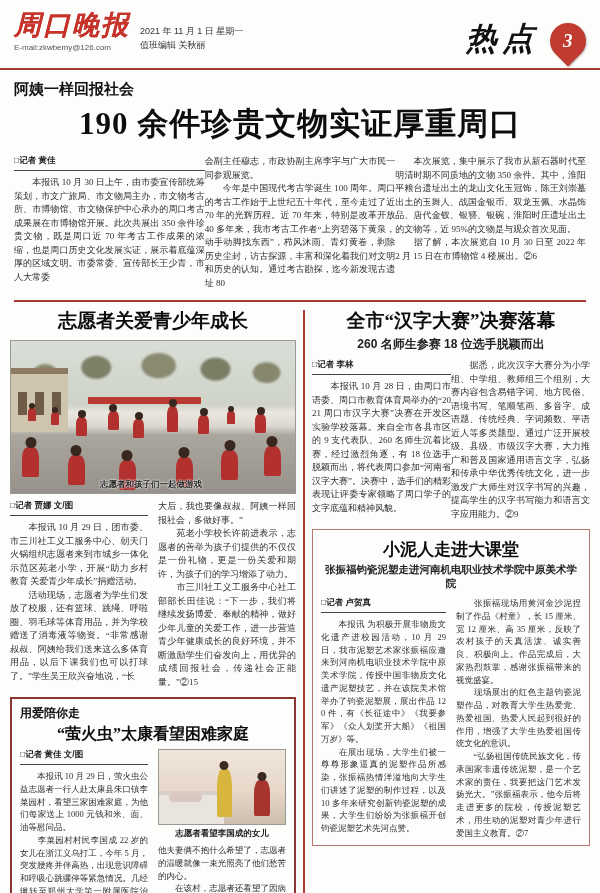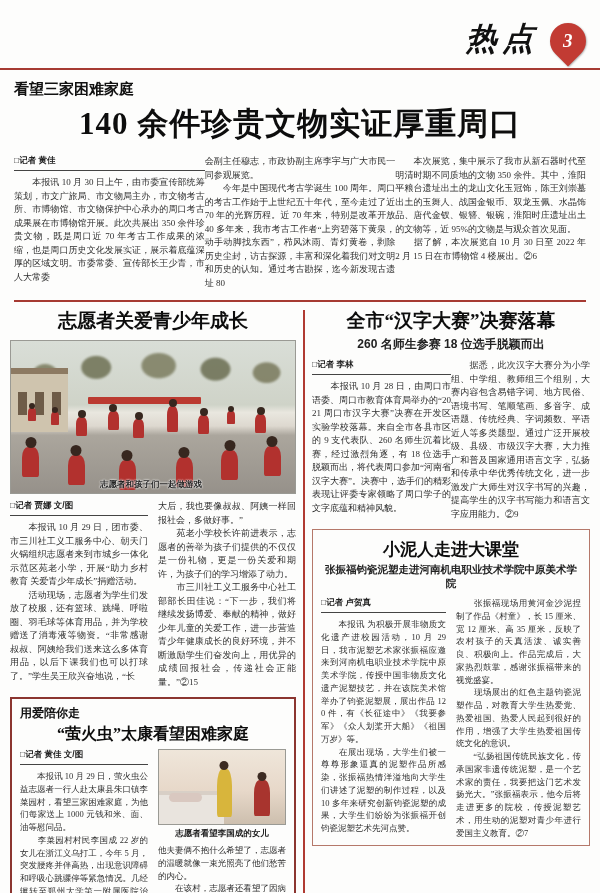--- a/index.html
+++ b/index.html
@@ -106,33 +106,41 @@
   .s10{font-size:10.5px;margin:2px 0 6px 0;}
   .txt85{font-size:8.5px;}
 </style>
 </head>
 <body>
 
 <div class="page">
 
   <div class="header">
     <div class="mast">
+      <div>
+        <div class="logo">周口晚报</div>
+        <div class="logo-sub">E-mail:zkwbemy@126.com</div>
+      </div>
+      <div class="datecol">
+        <div>2021 年 11 月 1 日  星期一</div>
+        <div>值班编辑  关秋丽</div>
+      </div>
     </div>
     <div class="section-wrap">
       <div class="section-title">热点</div>
       <div class="pin">
         <span>3</span>
       </div>
     </div>
     <div class="header-rule"></div>
   </div>
 
   <div class="top-article">
-    <div class="kicker">看望三家困难家庭</div>
-    <div class="headline">140 余件珍贵文物实证厚重周口</div>
+    <div class="kicker">阿姨一样回报社会</div>
+    <div class="headline">190 余件珍贵文物实证厚重周口</div>
     <div class="cols">
       <div class="col">
         <div class="byline">□记者 黄佳</div>
         <div class="coltext">　　本报讯 10 月 30 日上午，由市委宣传部统筹策划，市文广旅局、市文物局主办，市文物考古所、市博物馆、市文物保护中心承办的周口考古成果展在市博物馆开展。此次共展出 350 余件珍贵文物，既是周口近 70 年考古工作成果的浓缩，也是周口历史文化发展实证，展示着底蕴深厚的区域文明。市委常委、宣传部长王少青，市人大常委</div>
       </div>
       <div class="col">
         <div class="coltext">会副主任穆志，市政协副主席李宇与广大市民一同参观展览。
 　　今年是中国现代考古学诞生 100 周年。周口的考古工作始于上世纪五十年代，至今走过了近 70 年的光辉历程。近 70 年来，特别是改革开放 40 多年来，我市考古工作者“上穷碧落下黄泉，动手动脚找东西”，栉风沐雨、青灯黄卷，剥除历史尘封，访古探源，丰富和深化着我们对文明和历史的认知。通过考古勘探，迄今新发现古遗址 80</div>
       </div>
       <div class="col">

